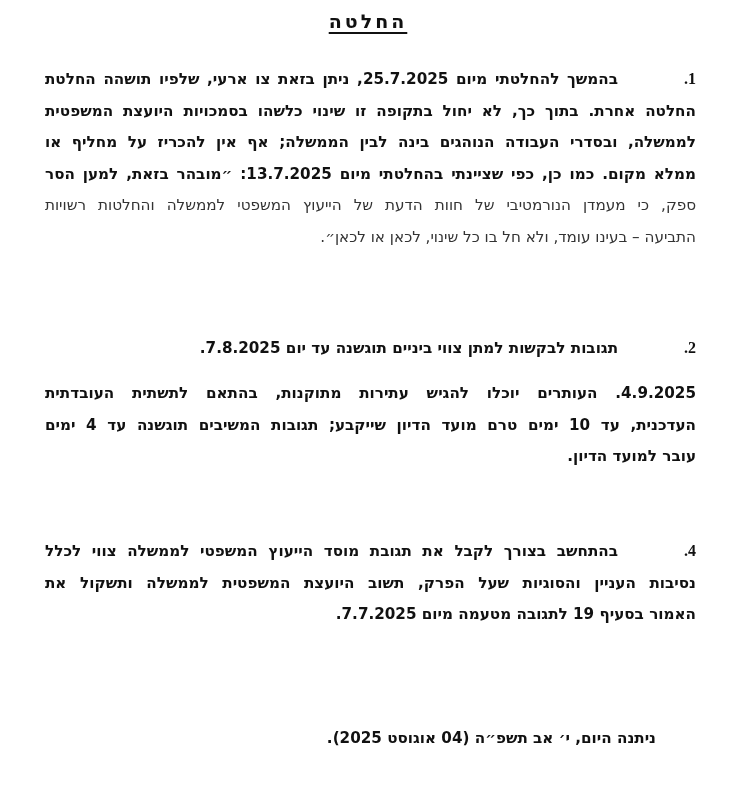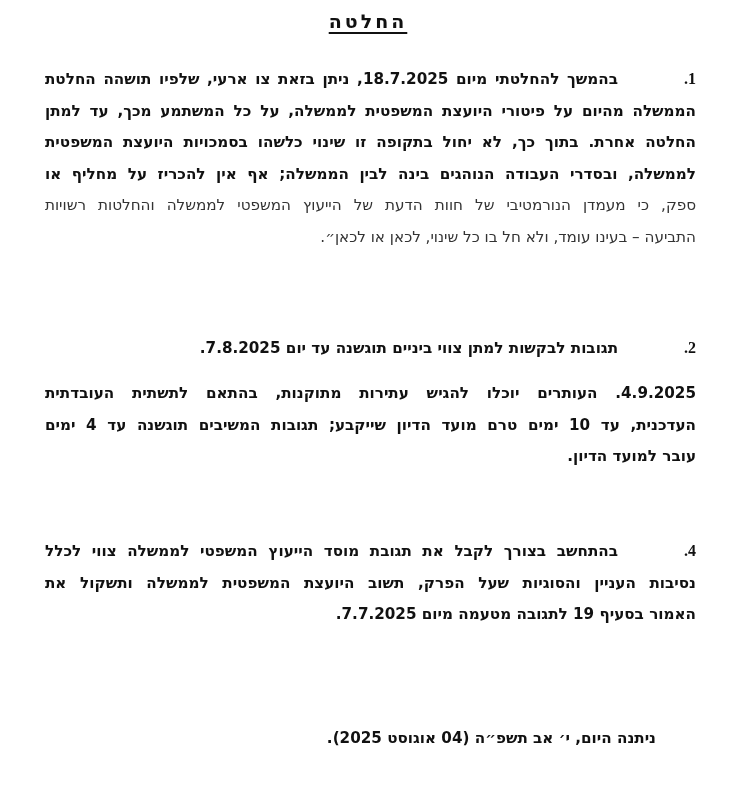--- a/index.html
+++ b/index.html
@@ -35,24 +35,24 @@
 </style>
 </head>
 <body>
 
 <div class="page">
   <div class="title">
     <span>החלטה</span>
   </div>
 
   <div class="para p1 bold">
-    <span class="line"><span class="num">1.</span><span>בהמשך להחלטתי מיום 18.7.2025, ניתן בזאת צו ארעי, שלפיו תושהה החלטת</span></span>
-    <span class="line">הממשלה מהיום על פיטורי היועצת המשפטית לממשלה, על כל המשתמע מכך, עד למתן</span>
+    <span class="line"><span class="num">1.</span><span>בהמשך להחלטתי מיום 25.7.2025, ניתן בזאת צו ארעי, שלפיו תושהה החלטת</span></span>
     <span class="line">החלטה אחרת. בתוך כך, לא יחול בתקופה זו שינוי כלשהו בסמכויות היועצת המשפטית</span>
     <span class="line">לממשלה, ובסדרי העבודה הנוהגים בינה לבין הממשלה; אף אין להכריז על מחליף או</span>
+    <span class="line">ממלא מקום. כמו כן, כפי שציינתי בהחלטתי מיום 13.7.2025: ״מובהר בזאת, למען הסר</span>
     <span class="line light">ספק, כי מעמדן הנורמטיבי של חוות הדעת של הייעוץ המשפטי לממשלה והחלטות רשויות</span>
     <span class="line last light">התביעה – בעינו עומד, ולא חל בו כל שינוי, לכאן או לכאן״.</span>
   </div>
 
   <div class="para p2 bold">
     <span class="line last"><span class="num">2.</span><span>תגובות לבקשות למתן צווי ביניים תוגשנה עד יום 7.8.2025.</span></span>
   </div>
 
   <div class="para p3 bold">
     <span class="line">4.9.2025. העותרים יוכלו להגיש עתירות מתוקנות, בהתאם לתשתית העובדתית</span>

